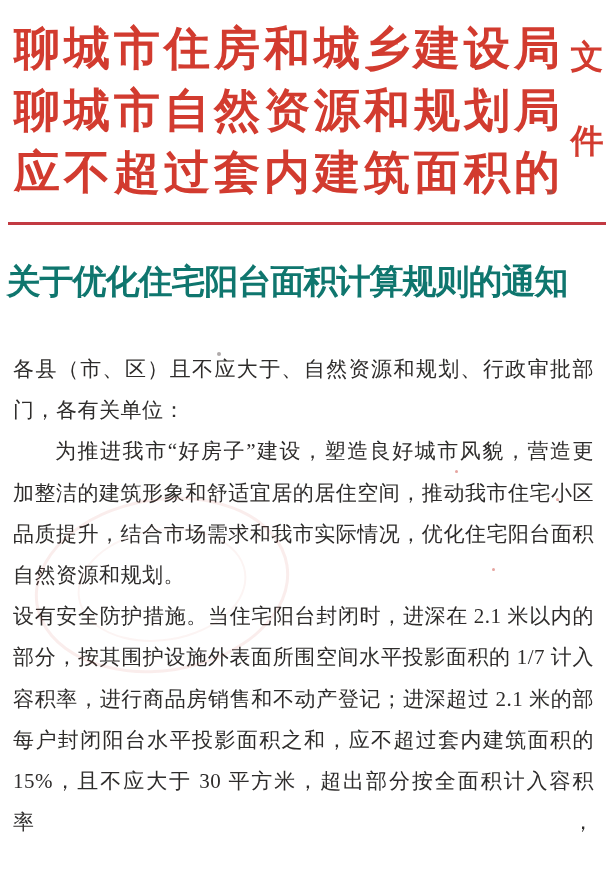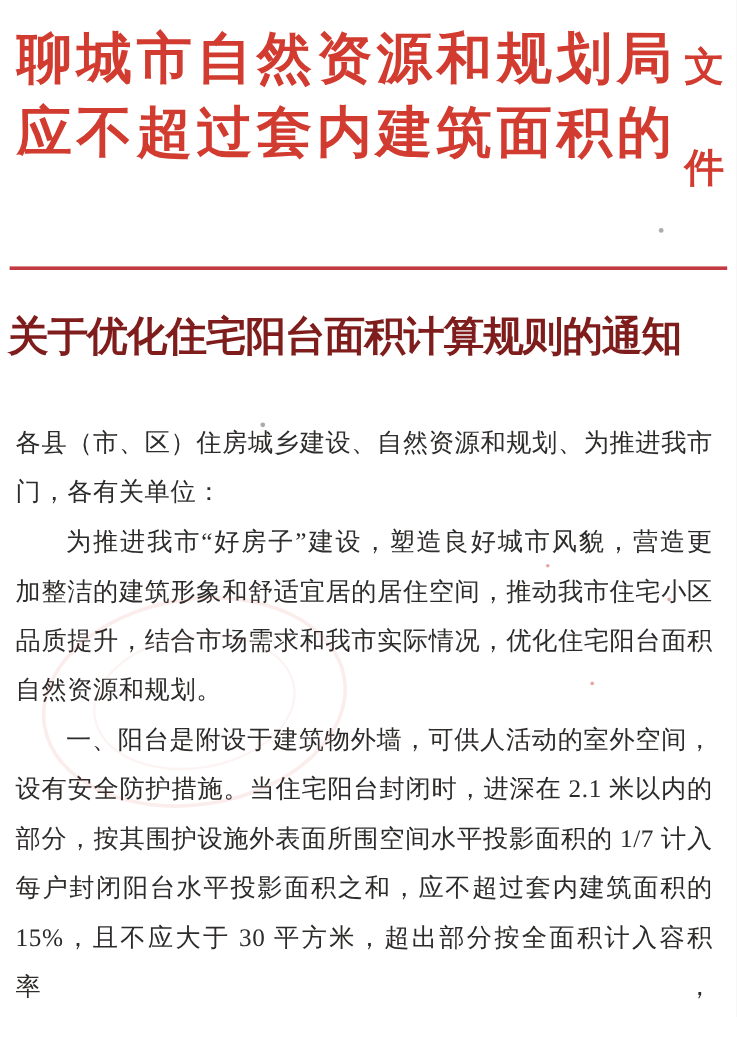--- a/index.html
+++ b/index.html
@@ -60,21 +60,21 @@
   .doc-title {
     position: absolute;
     top: 258px;
     left: 0;
     width: 574px;
     text-align: center;
     font-size: 34px;
     letter-spacing: -1px;
     line-height: 48px;
     font-weight: 700;
-    color: #7f1d1d;
+    color: #0f766e;
     margin: 0;
   }
 
   
   .doc-body {
     position: absolute;
     top: 349px;
     left: 13px;
     width: 581px;
     color: #2e2c2b;
@@ -123,44 +123,45 @@
   .sp4 { left: 492px; top: 568px; }
   .sp5 { left: 549px; top: 190px; width: 3px; height: 3px; }
 </style>
 </head>
 <body>
 
 <div class="page">
 
   <div class="letterhead">
 
+  <div class="agency-line">聊城市住房和城乡建设局</div>
       <div class="agency-line">聊城市自然资源和规划局</div>
       <div class="agency-line">应不超过套内建筑面积的</div>
     </div>
 
   <div class="doc-type">
     <span>文</span>
     <span>件</span>
   </div>
 
   <div class="red-rule"></div>
 
   <h1 class="doc-title">关于优化住宅阳台面积计算规则的通知</h1>
 
   <div class="doc-body">
 
-  <div class="bline j">各县（市、区）住房城乡建设、自然资源和规划、为推进我市</div>
+  <div class="bline j">各县（市、区）且不应大于、自然资源和规划、行政审批部</div>
       <div class="bline">门，各有关单位：</div>
       <div class="bline j i">为推进我市“好房子”建设，塑造良好城市风貌，营造更</div>
       <div class="bline j">加整洁的建筑形象和舒适宜居的居住空间，推动我市住宅小区</div>
       <div class="bline j">品质提升，结合市场需求和我市实际情况，优化住宅阳台面积</div>
       <div class="bline">自然资源和规划。</div>
-      <div class="bline j i">一、阳台是附设于建筑物外墙，可供人活动的室外空间，</div>
       <div class="bline j">设有安全防护措施。当住宅阳台封闭时，进深在 2.1 米以内的</div>
       <div class="bline j">部分，按其围护设施外表面所围空间水平投影面积的 1/7 计入</div>
+      <div class="bline j">容积率，进行商品房销售和不动产登记；进深超过 2.1 米的部</div>
       <div class="bline j">每户封闭阳台水平投影面积之和，应不超过套内建筑面积的</div>
       <div class="bline j">15%，且不应大于 30 平方米，超出部分按全面积计入容积率，</div>
     </div>
 
   <div class="seal-ghost"></div>
   <div class="speck gray sp1"></div>
   <div class="speck red sp2"></div>
   <div class="speck red sp3"></div>
   <div class="speck red sp4"></div>
   <div class="speck gray sp5"></div>

